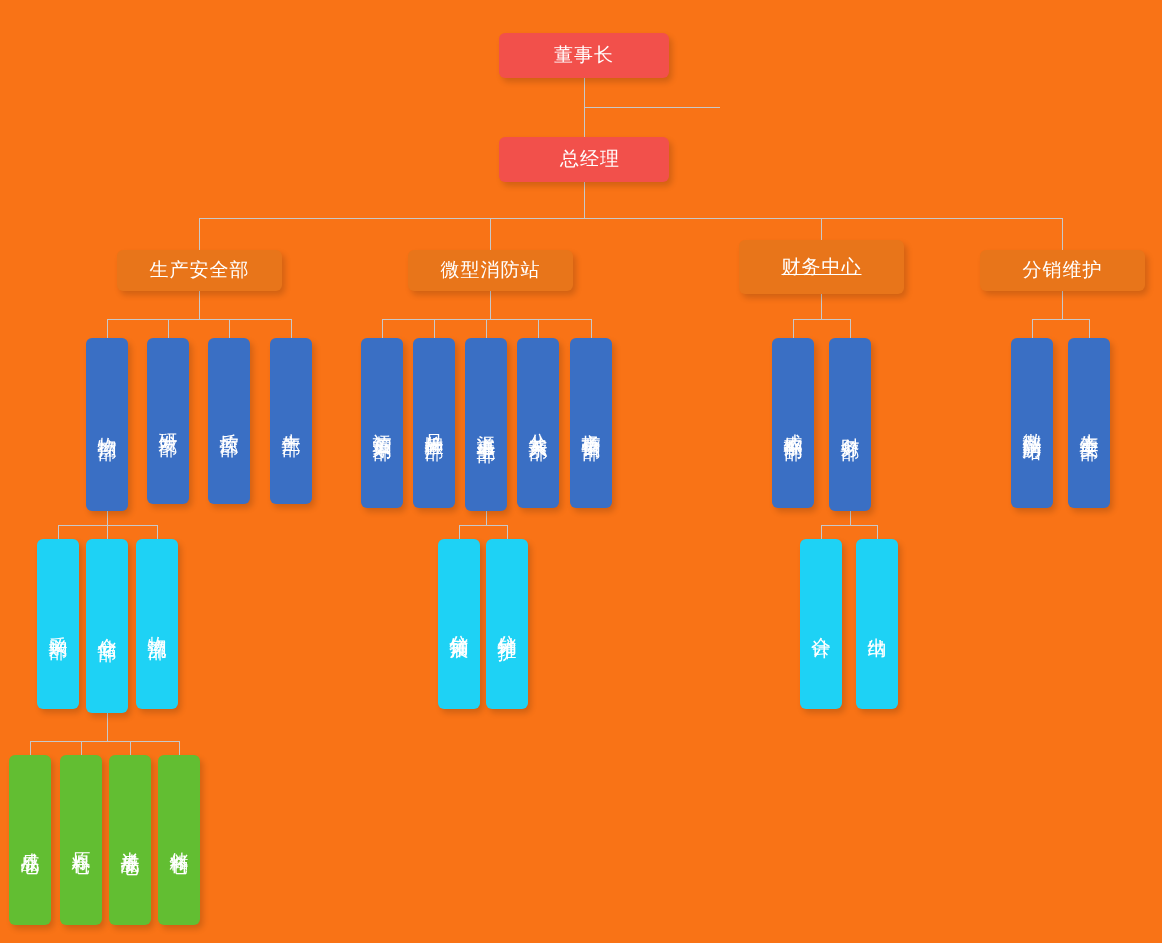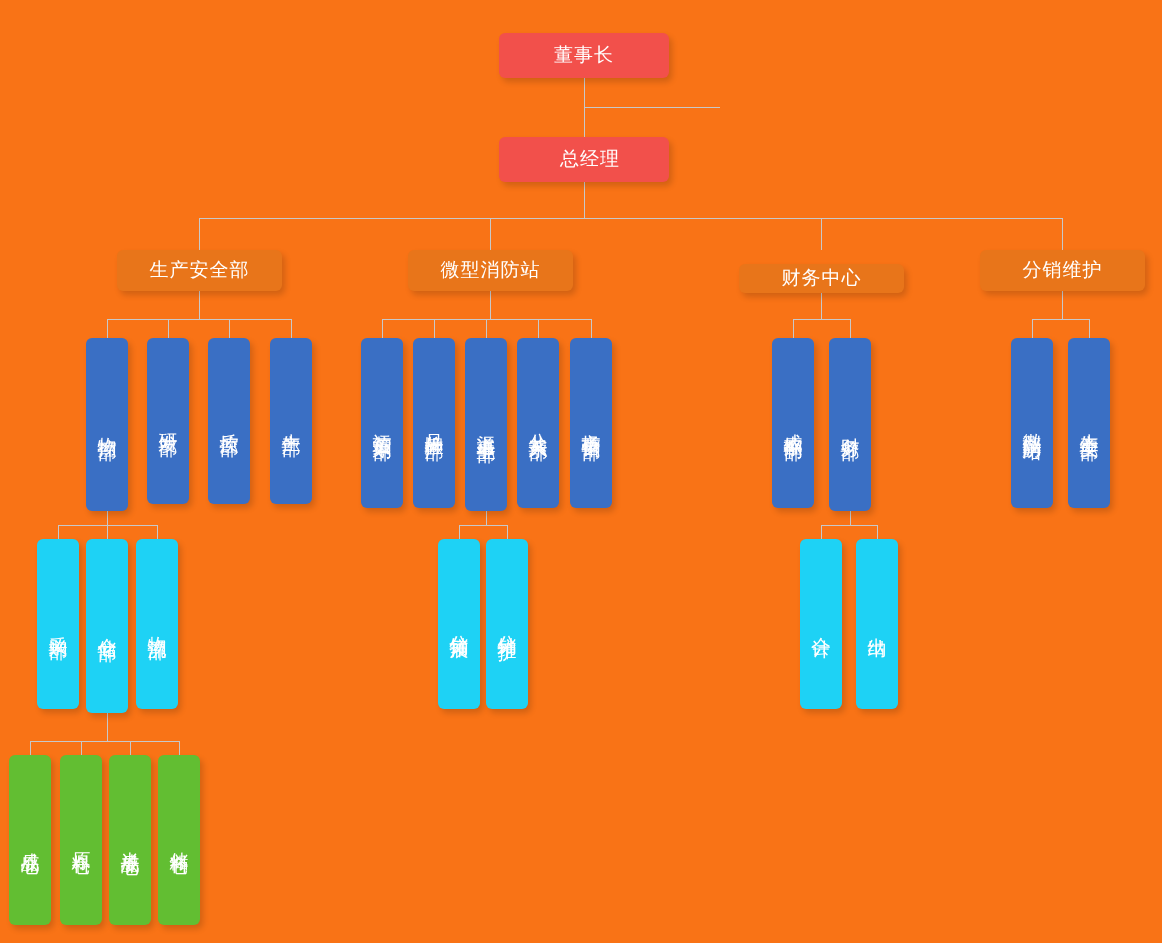--- a/index.html
+++ b/index.html
@@ -118,21 +118,21 @@
   <div class="conn v" style="left:30px; top:741px; height:14px;"></div>
   <div class="conn v" style="left:81px; top:741px; height:14px;"></div>
   <div class="conn v" style="left:130px; top:741px; height:14px;"></div>
   <div class="conn v" style="left:179px; top:741px; height:14px;"></div>
 
   <div class="node horizontal lvl-red" style="left:499px; top:33px; width:170px; height:45px;">董事长</div>
   <div class="node horizontal lvl-red" style="left:499px; top:137px; width:170px; height:45px;padding-left:18px;">总经理</div>
 
   <div class="node horizontal lvl-orange" style="left:117px; top:250px; width:165px; height:41px;">生产安全部</div>
   <div class="node horizontal lvl-orange" style="left:408px; top:250px; width:165px; height:41px;">微型消防站</div>
-  <div class="node horizontal lvl-orange" style="left:739px; top:264px; width:165px; height:29px;">财务中心</div>
+  <div class="node horizontal lvl-orange" style="left:739px; top:240px; width:165px; height:54px;text-decoration:underline;">财务中心</div>
   <div class="node horizontal lvl-orange" style="left:980px; top:250px; width:165px; height:41px;">分销维护</div>
 
   <div class="node vertical lvl-blue" style="left:86px; top:338px; width:42px; height:173px;">物控部</div>
   <div class="node vertical lvl-blue" style="left:147px; top:338px; width:42px; height:166px;">研发部</div>
   <div class="node vertical lvl-blue" style="left:208px; top:338px; width:42px; height:166px;">质控部</div>
   <div class="node vertical lvl-blue" style="left:270px; top:338px; width:42px; height:166px;">生产部</div>
 
   <div class="node vertical lvl-blue" style="left:361px; top:338px; width:42px; height:170px;">运营策划部</div>
   <div class="node vertical lvl-blue" style="left:413px; top:338px; width:42px; height:170px;">品牌推广部</div>
   <div class="node vertical lvl-blue" style="left:465px; top:338px; width:42px; height:173px;">渠道事业部</div>

